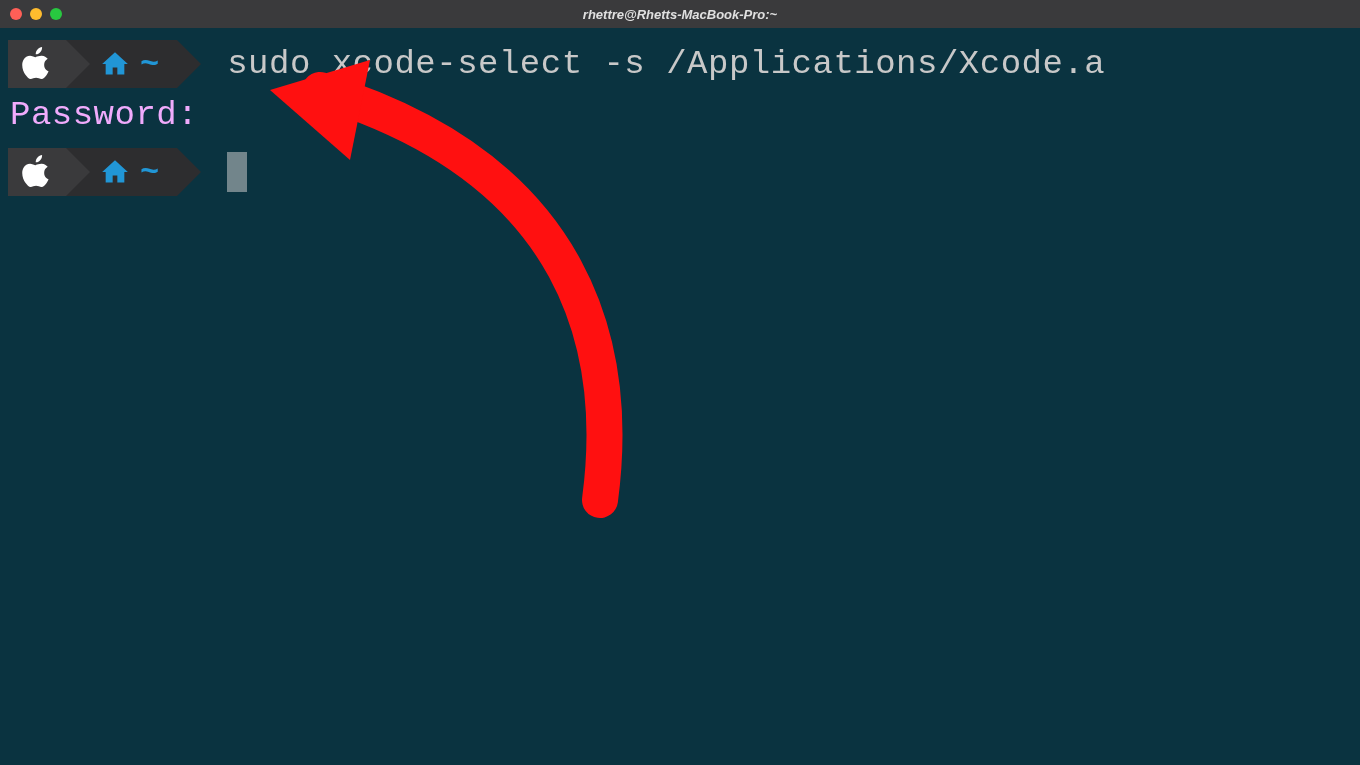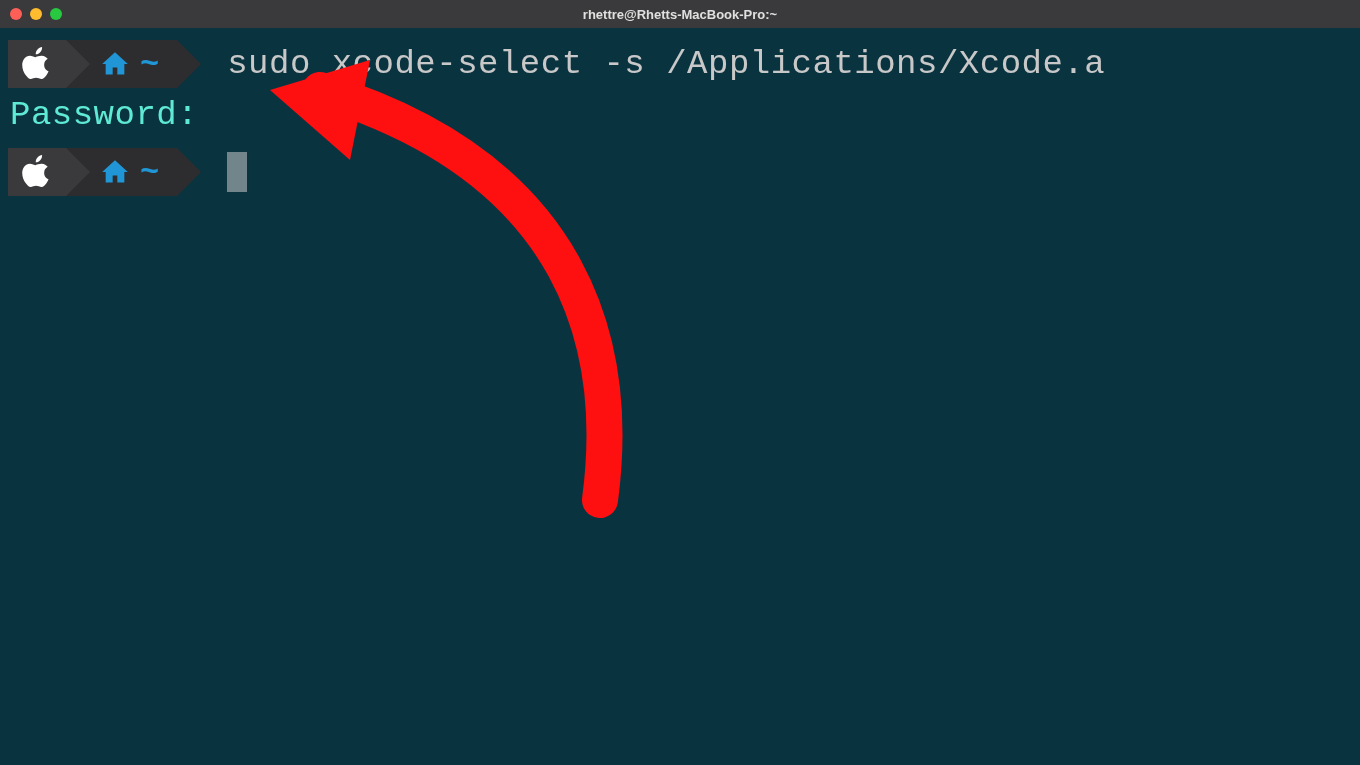--- a/index.html
+++ b/index.html
@@ -15,20 +15,21 @@
       overflow: hidden;
       position: relative;
     }
     .titlebar {
       height: 28px;
       background: #3a3a3c;
       display: flex;
       align-items: center;
       padding: 0 10px;
       position: relative;
+      font-style: italic;
     }
     .traffic-lights {
       display: flex;
       gap: 8px;
       align-items: center;
     }
     .traffic-light {
       width: 12px;
       height: 12px;
       border-radius: 50%;
@@ -115,21 +116,21 @@
       margin-left: 10px;
     }
     .command-text {
       color: #c8c8c8;
       font-size: 34px;
       margin-left: 50px;
       white-space: nowrap;
       letter-spacing: 0.5px;
     }
     .password-line {
-      color: #5eead4;
+      color: #f0abfc;
       font-size: 34px;
       padding-left: 2px;
       margin-bottom: 10px;
       letter-spacing: 0.5px;
     }
     .cursor-block {
       display: inline-block;
       width: 20px;
       height: 40px;
       background: rgba(200, 200, 200, 0.55);

